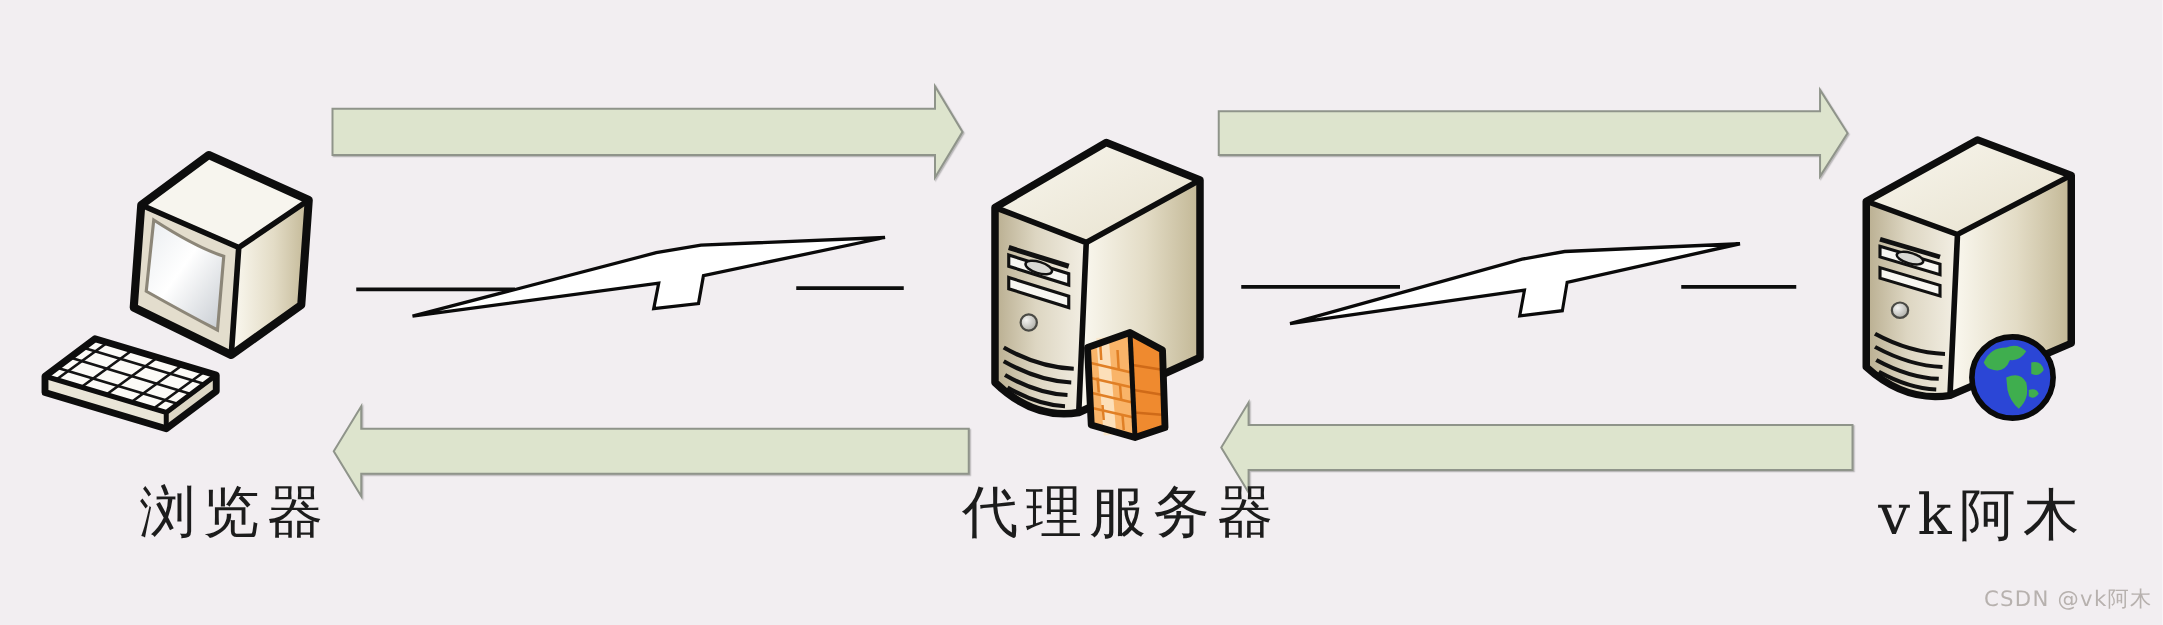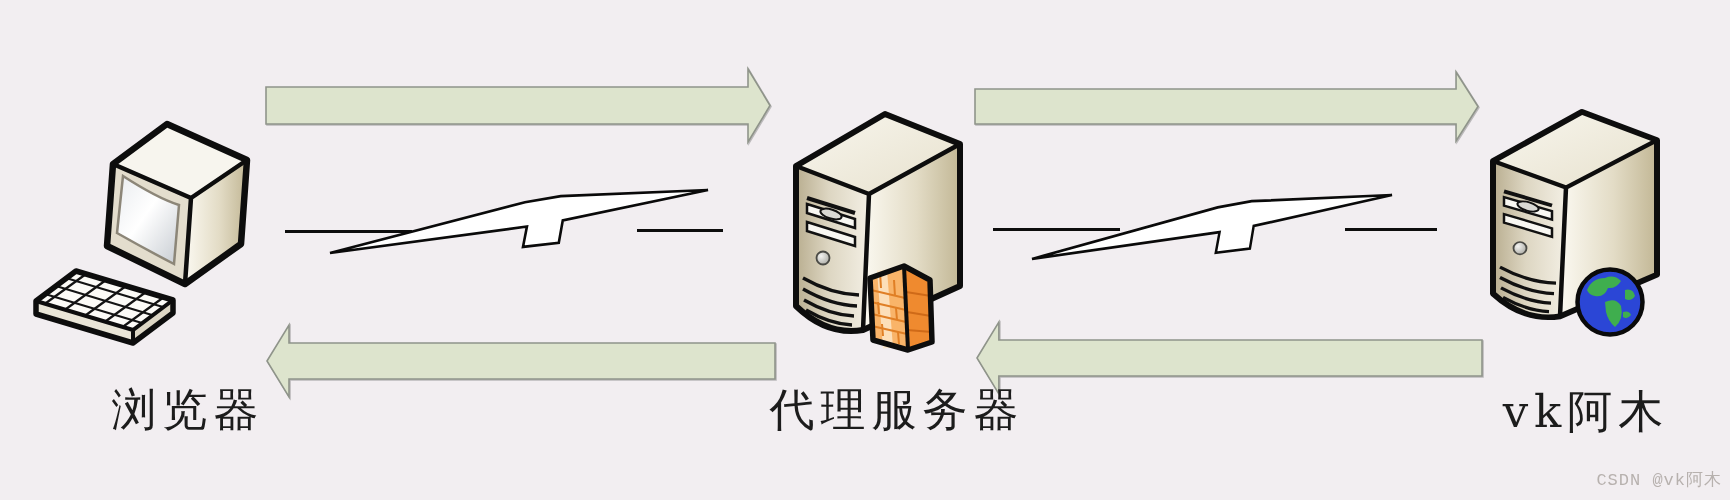--- a/index.html
+++ b/index.html
@@ -11,21 +11,21 @@
   .abs{position:absolute;}
   svg{display:block;overflow:visible;}
   .node-label{
     position:absolute;
     transform:translateX(-50%);
     font-family:"DejaVu Serif","Liberation Serif",serif;
     font-size:45px;letter-spacing:6px;color:#1c1c1c;white-space:nowrap;
   }
   .watermark{
     position:absolute;right:8px;top:468px;
-    font-size:17px;color:#b7b1ae;letter-spacing:1px;font-family:Liberation Mono, monospace;
+    font-size:17px;color:#b7b1ae;letter-spacing:1px;
   }
   .connector{position:absolute;height:3px;background:#0d0d0d;}
   .blockarrow{filter:drop-shadow(1px 1px 0 rgba(120,120,120,.45));}
 </style>
 </head>
 <body>
 
 <div class="canvas">
 
   <svg class="abs" width="0" height="0" aria-hidden="true">

